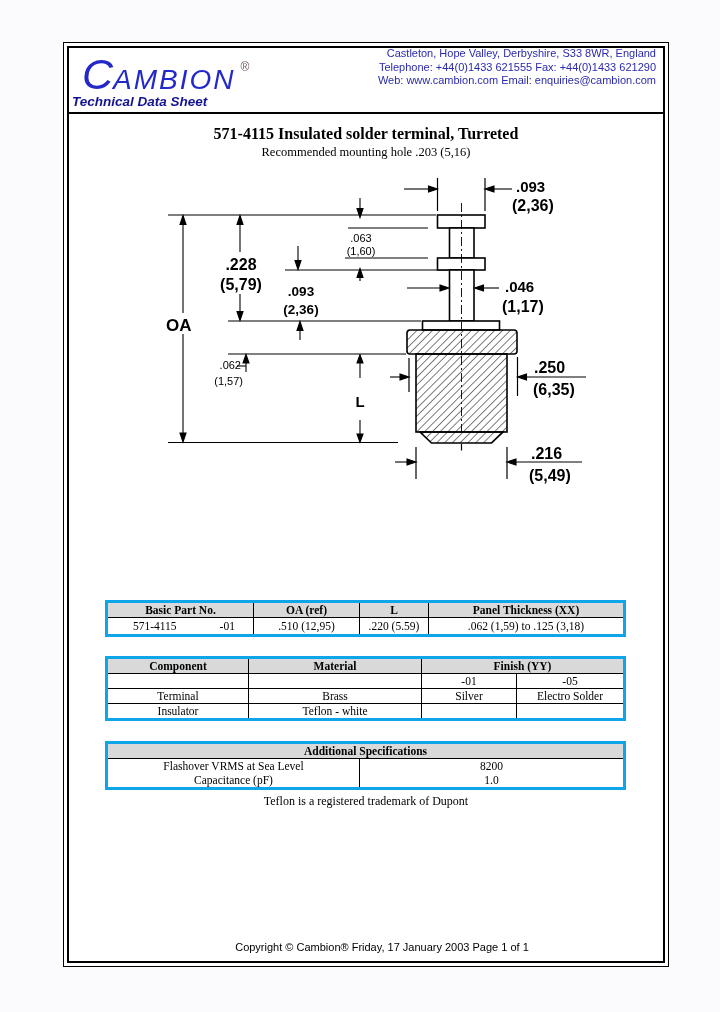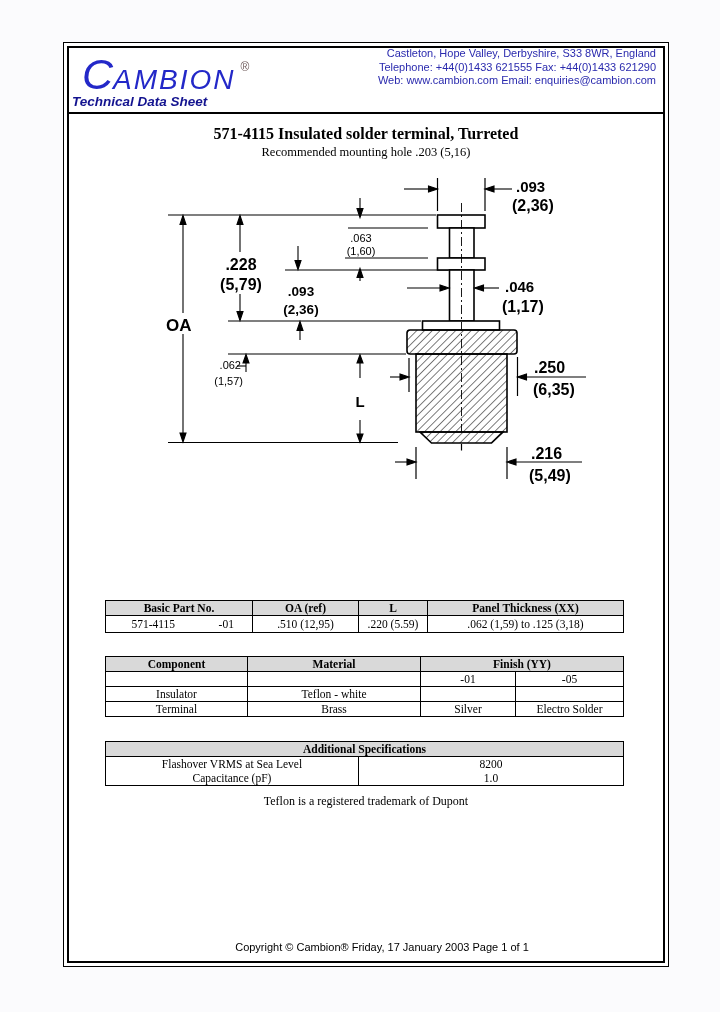--- a/index.html
+++ b/index.html
@@ -34,21 +34,21 @@
   .oa-l{font-size:17px;font-weight:bold;}
   
   .order{left:67px;top:527px;width:598px;text-align:center;font-weight:bold;line-height:14.5px;}
   .order-l1{font-size:12.5px;}
   .order-l2{font-size:12.5px;text-decoration:underline;}
   .order-l3{font-size:11.5px;}
   
   table{border-collapse:collapse;table-layout:fixed;width:518px;font-family:"Liberation Serif","DejaVu Serif",serif;}
   th,td{border:1px solid #000;font-size:11.5px;text-align:center;padding:0;height:14px;overflow:hidden;white-space:nowrap;}
   th{background:var(--table-header-bg,#d9d9d9);font-weight:bold;height:14px;}
-  table{border:1px solid #0ea5e9;}
+  table{border:3px solid #0ea5e9;}
   .t1{left:105px;top:600px;}
   .t2{left:105px;top:656px;}
   .t3{left:105px;top:741px;}
   td.no-r{border-right:none;} td.no-l{border-left:none;}
   .note{left:67px;top:794px;width:598px;text-align:center;font-size:12px;}
   .footer{left:67px;top:941px;width:598px;text-align:center;font-size:11px;
           font-family:"Liberation Sans","DejaVu Sans",sans-serif;margin-left:16px;}
 </style>
 </head>
 <body>
@@ -222,30 +222,30 @@
       <th>Material</th>
       <th colspan="2">Finish (YY)</th>
     </tr>
     <tr>
       <td style="height:13px"></td>
       <td></td>
       <td>-01</td>
       <td>-05</td>
     </tr>
     <tr>
+      <td>Terminal</td>
+      <td>Brass</td>
+      <td>Silver</td>
+      <td>Electro Solder</td>
+    </tr>
+    <tr>
       <td>Insulator</td>
       <td>Teflon - white</td>
       <td></td>
       <td></td>
-    </tr>
-    <tr>
-      <td>Terminal</td>
-      <td>Brass</td>
-      <td>Silver</td>
-      <td>Electro Solder</td>
     </tr>
   </tbody>
     </table>
 
   <table class="abs t3">
     <colgroup>
         <col style="width:253px">
         <col style="width:265px">
       </colgroup>
     <tbody>

